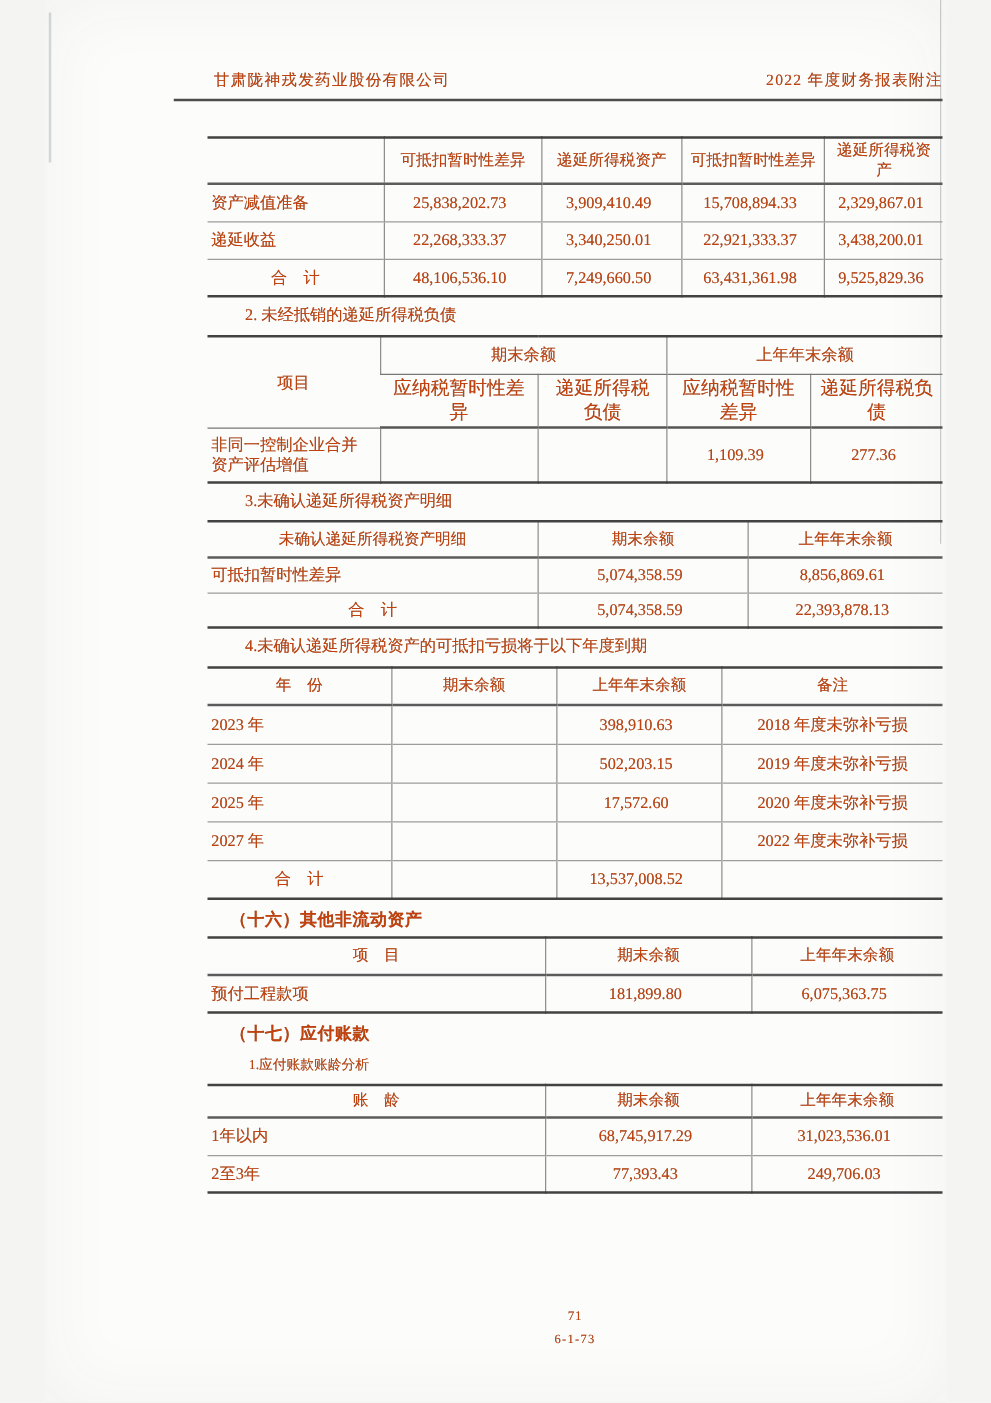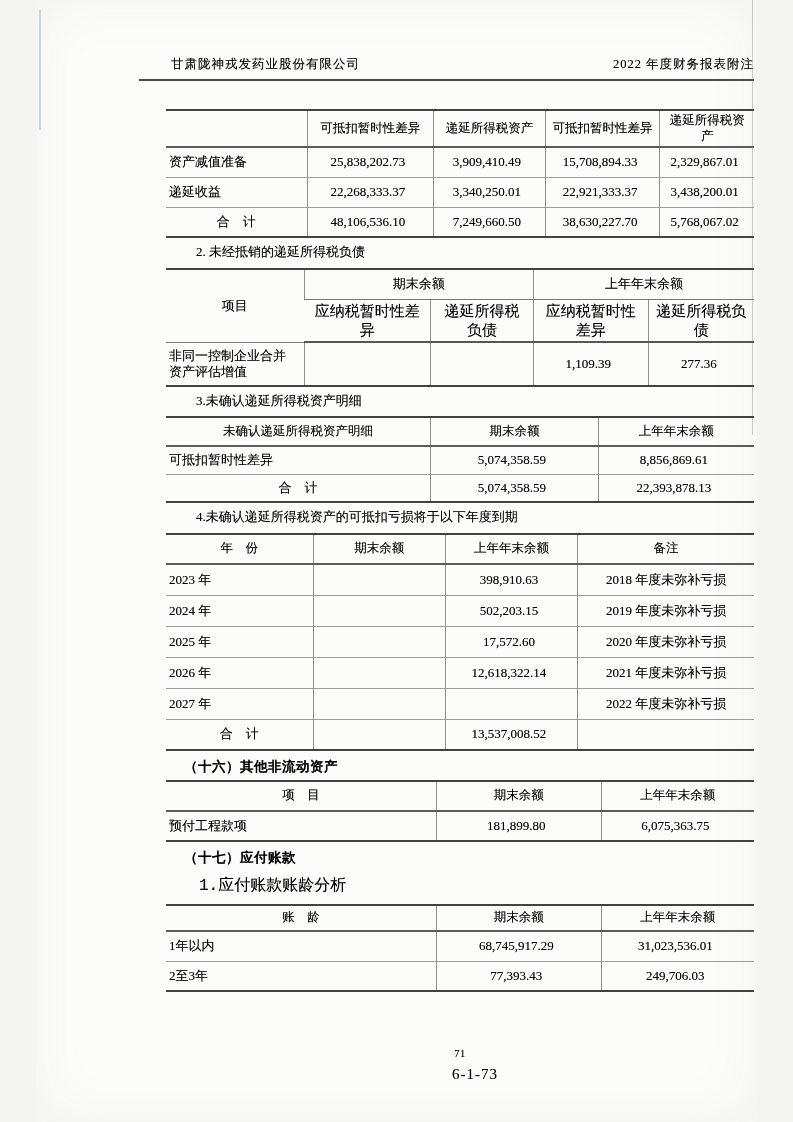--- a/index.html
+++ b/index.html
@@ -3,21 +3,21 @@
 <meta charset="utf-8">
 <style>
   * { box-sizing: border-box; }
   html,body { margin:0; padding:0; background:#f4f4f2; }
   .page {
     position:relative; width:721px; height:1122px; margin:0 auto;
     background:#fcfcfa;
     box-shadow: inset 0 0 60px rgba(60,60,55,0.05);
     overflow:hidden;
     font-family:"Liberation Serif","DejaVu Serif",serif;
-    color:#000000;
+    color:#c2410c;
     text-shadow:0 0 0.5px rgba(40,40,40,0.45);
   }
   .artifact { position:absolute; background:rgba(110,120,125,0.35); }
   .artifact.left  { left:3px;  top:10px; width:2px; height:120px; background:rgba(120,140,150,0.30); }
   .artifact.right { right:4px; top:0;    width:1px; height:435px; }
 
   .content { position:absolute; left:130px; top:0; width:588px; }
 
   .doc-header {
     margin-left:-27px; width:615px;
@@ -63,28 +63,28 @@
   .t3 tr.data { height:28px; }
 
   .t4 { margin-top:7px; }
   .t4 tr.hdr  { height:30px; }
   .t4 tr.data { height:31px; }
 
   .t5 { margin-top:4px; }
   .t5 tr.hdr  { height:30px; }
   .t5 tr.data { height:30px; }
 
-  .s17-sub { font-size:16px; margin:8px 0 0 33px;font-family:Liberation Mono, monospace; }
+  .s17-sub { font-size:11px; margin:8px 0 0 33px; }
 
   .t6 { margin-top:8px; }
   .t6 tr.hdr  { height:26px; }
   .t6 tr.data { height:30px; }
 
   .footer-page { position:absolute; left:130px; width:588px; top:1048px; text-align:center; font-size:10.5px; letter-spacing:0.5px; }
-  .footer-code { position:absolute; left:145px; width:588px; top:1066px; text-align:center; font-size:15px; letter-spacing:1px; }
+  .footer-code { position:absolute; left:130px; width:588px; top:1066px; text-align:center; font-size:10px; letter-spacing:1px; }
 </style>
 </head>
 <body>
 
 <div class="page">
   <div class="artifact left"></div>
   <div class="artifact right"></div>
 
   <div class="content">
 
@@ -120,22 +120,22 @@
         <td class="lbl">递延收益</td>
         <td class="num">22,268,333.37</td>
         <td class="num">3,340,250.01</td>
         <td class="num">22,921,333.37</td>
         <td class="num">3,438,200.01</td>
       </tr>
       <tr class="data">
         <td class="ctr">合　计</td>
         <td class="num">48,106,536.10</td>
         <td class="num">7,249,660.50</td>
-        <td class="num">38,630,227.70</td>
-        <td class="num">5,768,067.02</td>
+        <td class="num">63,431,361.98</td>
+        <td class="num">9,525,829.36</td>
       </tr>
     </tbody>
       </table>
 
     <div class="sec-num">2. 未经抵销的递延所得税负债</div>
     <table class="tbl t2">
       <colgroup>
           <col style="width:23.5%">
           <col style="width:21.5%">
           <col style="width:17.5%">
@@ -217,26 +217,20 @@
         <td class="num">502,203.15</td>
         <td class="ctr">2019 年度未弥补亏损</td>
       </tr>
       <tr class="data">
         <td class="lbl">2025 年</td>
         <td class="num"></td>
         <td class="num">17,572.60</td>
         <td class="ctr">2020 年度未弥补亏损</td>
       </tr>
       <tr class="data">
-        <td class="lbl">2026 年</td>
-        <td class="num"></td>
-        <td class="num">12,618,322.14</td>
-        <td class="ctr">2021 年度未弥补亏损</td>
-      </tr>
-      <tr class="data">
         <td class="lbl">2027 年</td>
         <td class="num"></td>
         <td class="num"></td>
         <td class="ctr">2022 年度未弥补亏损</td>
       </tr>
       <tr class="data">
         <td class="ctr">合　计</td>
         <td class="num"></td>
         <td class="num">13,537,008.52</td>
         <td class="ctr"></td>

